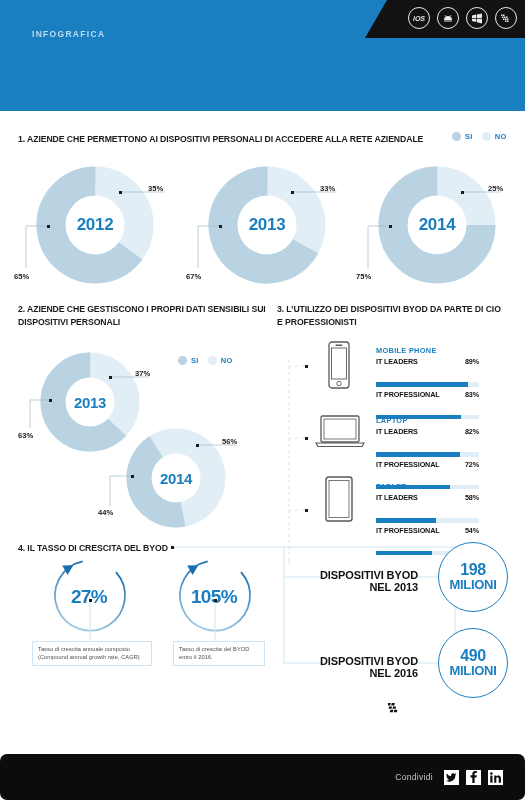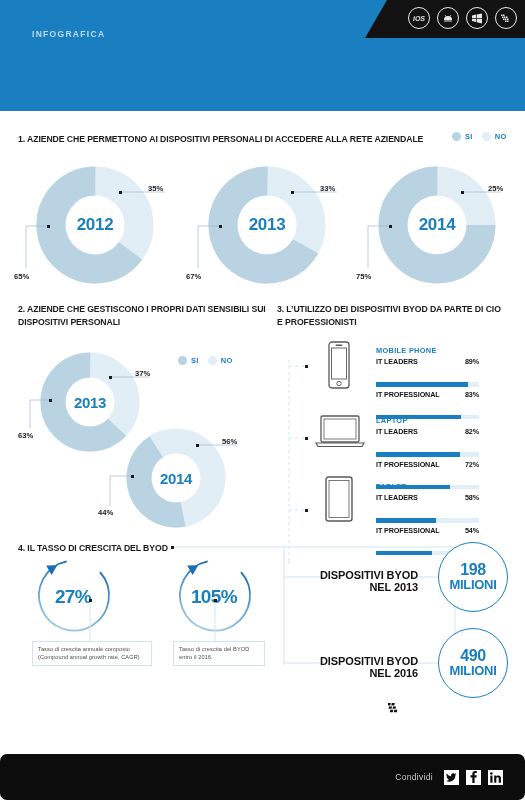--- a/index.html
+++ b/index.html
@@ -474,21 +474,21 @@
 <div class="conn" style="left:283px; top:545px;">
   <svg width="160" height="122">
     <polyline points="1,1 1,120" fill="none" stroke="#cfe5f2" stroke-width="1"></polyline>
     <line x1="1" y1="32" x2="38" y2="32" stroke="#cfe5f2" stroke-width="1"></line>
     <line x1="1" y1="118" x2="38" y2="118" stroke="#cfe5f2" stroke-width="1"></line>
     <line x1="120" y1="32" x2="155" y2="32" stroke="#cfe5f2" stroke-width="1"></line>
     <line x1="120" y1="118" x2="155" y2="118" stroke="#cfe5f2" stroke-width="1"></line>
   </svg>
 </div>
 
-<div class="growth" style="left:32px; top:556px; width:82px; height:82px;text-decoration:underline;">
+<div class="growth" style="left:48px; top:556px; width:82px; height:82px;text-decoration:underline;">
   <svg width="82" height="82" viewBox="0 0 82 82">
     <defs>
       <linearGradient id="g1" x1="0%" y1="100%" x2="0%" y2="0%">
         <stop offset="0%" stop-color="#9ec8e4"></stop>
         <stop offset="100%" stop-color="#1a6fae"></stop>
       </linearGradient>
     </defs>
     <path d="M24 9 A35 35 0 1 0 59 9" fill="none" stroke="url(#g1)" stroke-width="1.8" transform="rotate(18 41 41)"></path>
     <path d="M14 10 L25 9 L20 19 Z" fill="#1a6fae" transform="rotate(4 20 13)"></path>
   </svg>

